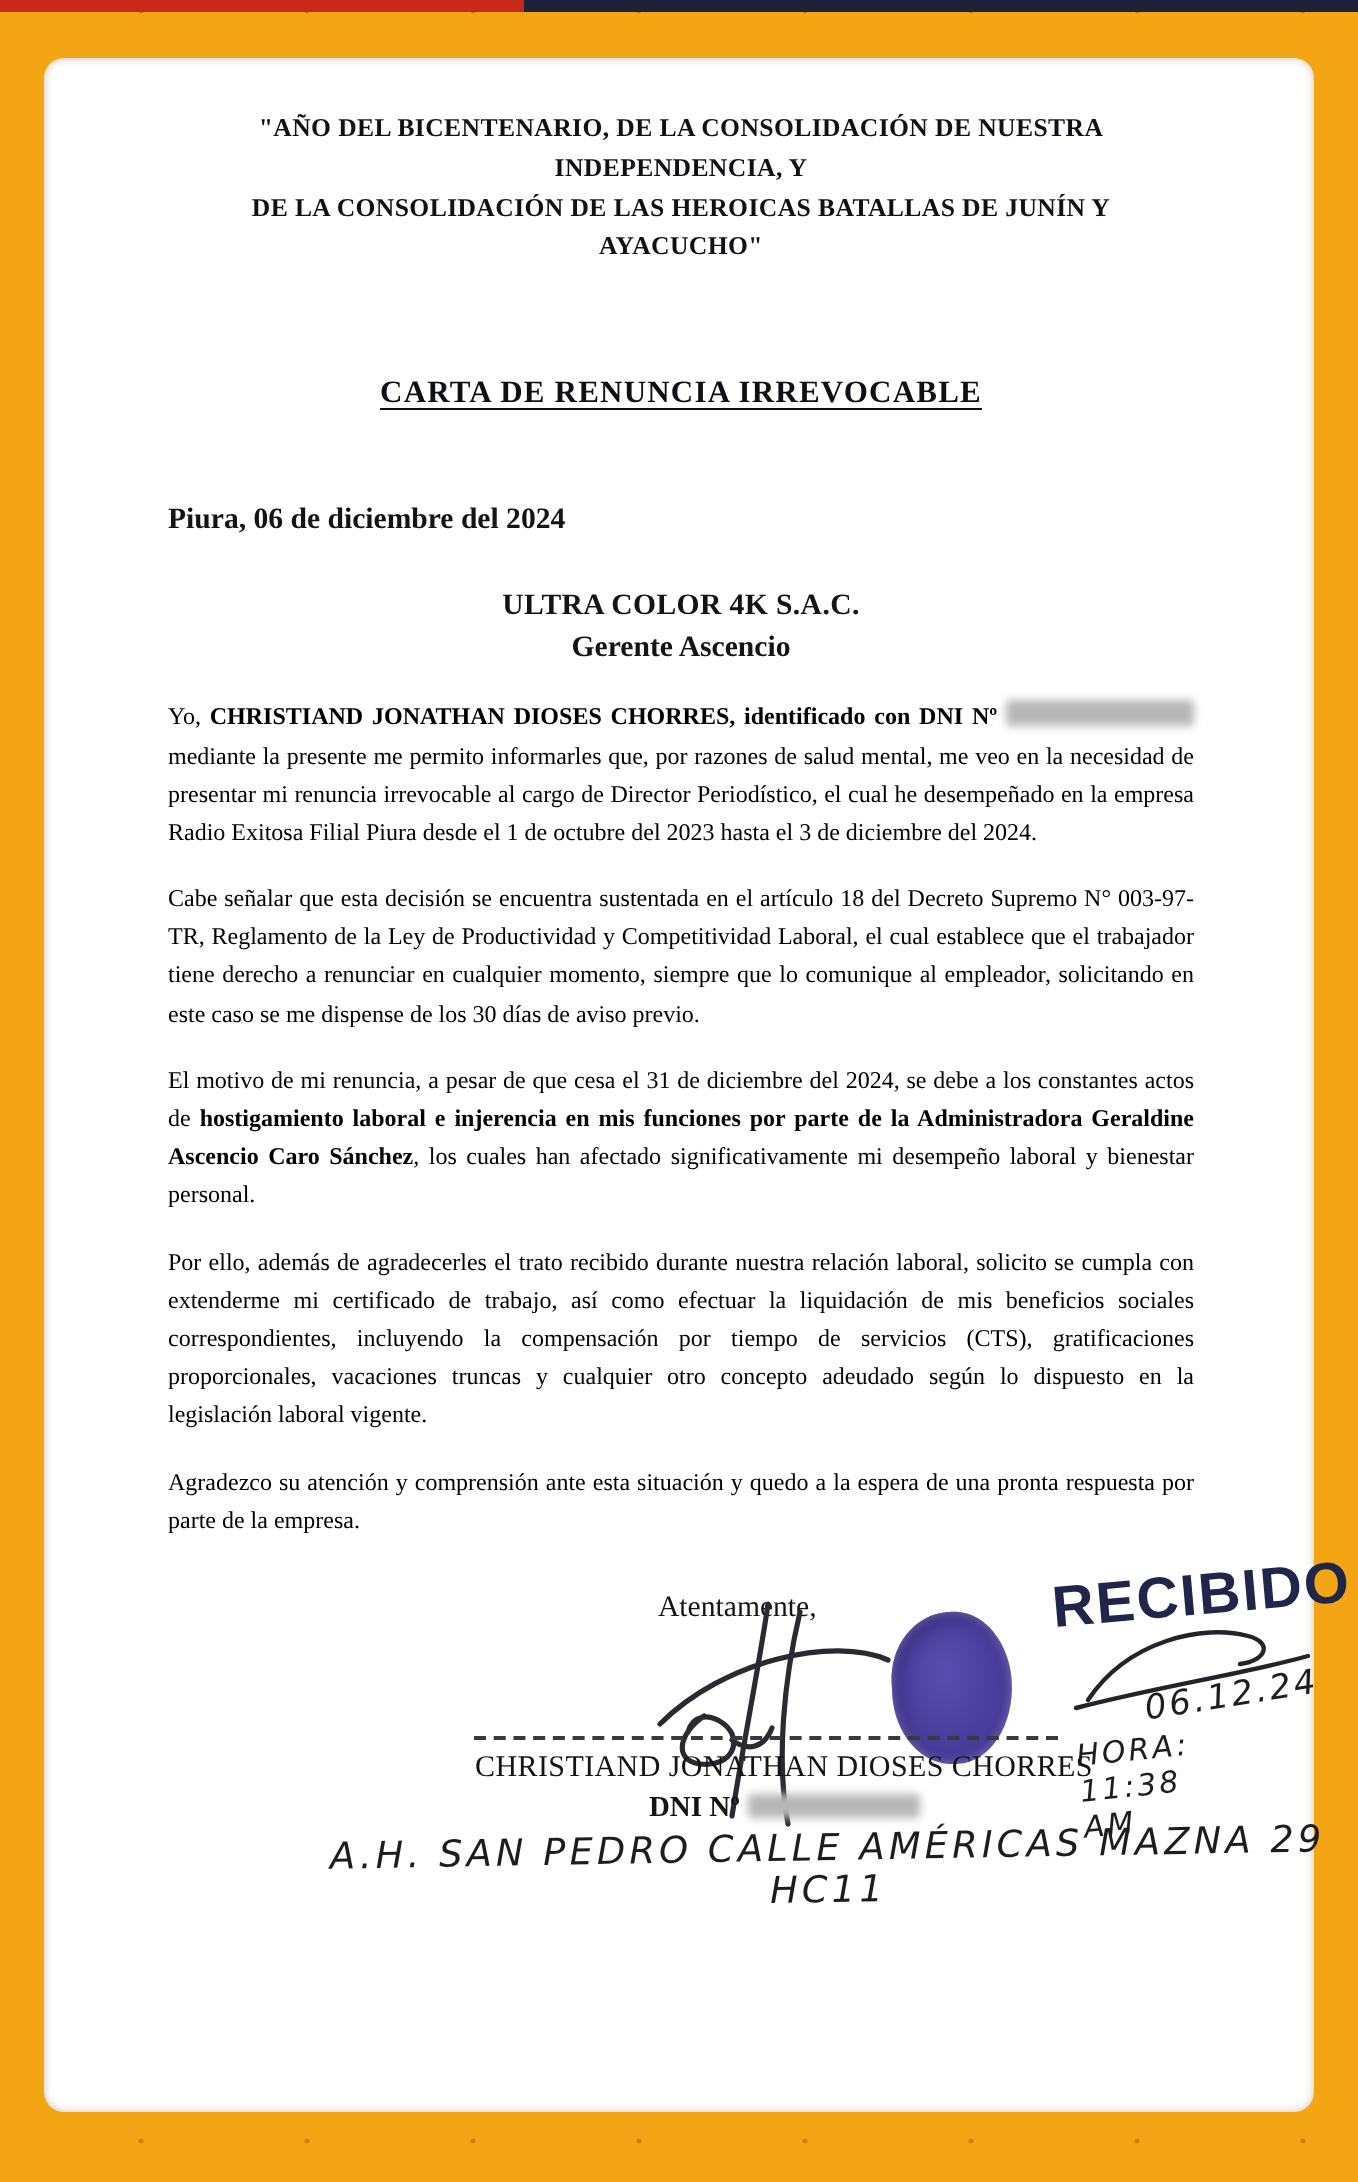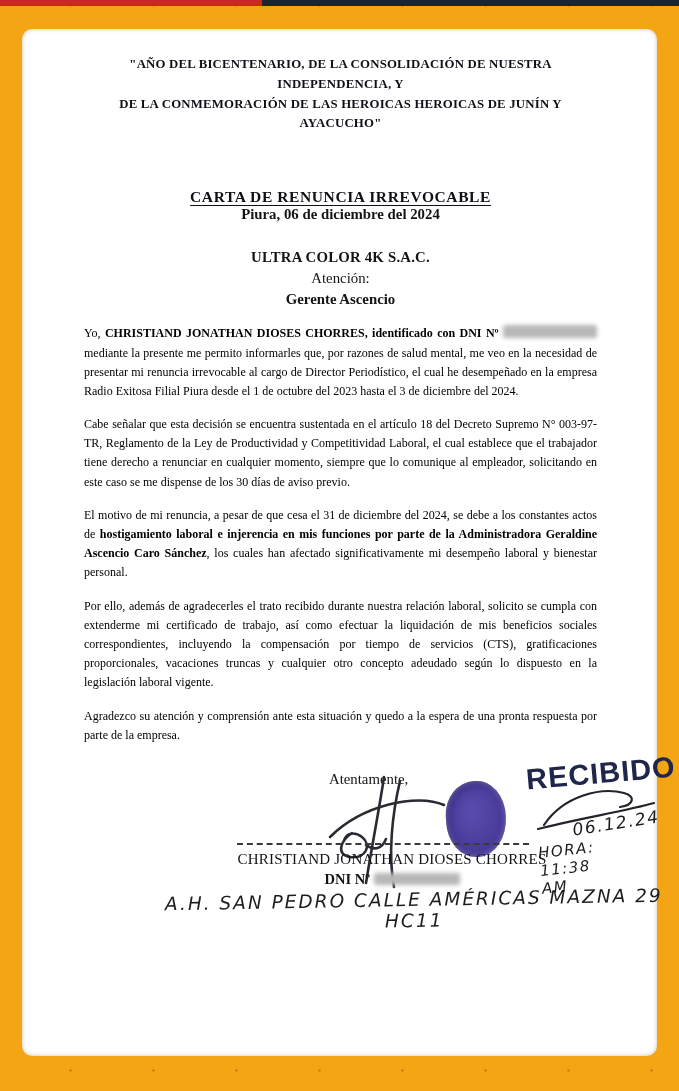--- a/index.html
+++ b/index.html
@@ -26,21 +26,21 @@
   .content{padding:26px 60px 0 62px;}
   .motto{
     text-align:center;font-weight:bold;font-size:12.8px;line-height:1.55;
     letter-spacing:.2px;color:#101018;
   }
   .title{
     text-align:center;font-weight:bold;font-size:15.5px;margin-top:54px;
     letter-spacing:.6px;text-decoration:underline;text-underline-offset:3px;
     color:#0f0f16;
   }
-  .dateline{text-align:center;font-weight:bold;font-size:14.8px;}
+  .dateline{text-align:left;font-weight:bold;font-size:14.8px;margin-top:46px;}
   .addr{margin-top:24px;font-size:14.8px;line-height:1.42;text-align:center;}
   .addr .company{font-weight:bold;letter-spacing:.2px;}
   .addr .bold{font-weight:bold;}
   .salutation{margin-top:17px;font-size:14.8px;}
   p.body-par{
     margin:14px 0 0 0;font-size:12px;line-height:1.6;
     text-align:justify;color:#000000;
   }
   p.body-par .b{font-weight:bold;}
   .redact{
@@ -92,30 +92,29 @@
 <body>
 
 <div class="strip strip-red"></div>
 <div class="strip strip-navy"></div>
 
 <div class="paper">
   <div class="content">
 
     <div class="motto">
       <div>"AÑO DEL BICENTENARIO, DE LA CONSOLIDACIÓN DE NUESTRA INDEPENDENCIA, Y</div>
-      <div>DE LA CONMEMORACIÓN DE LAS HEROICAS HEROICAS DE JUNÍN Y AYACUCHO"</div>
+      <div>DE LA CONSOLIDACIÓN DE LAS HEROICAS BATALLAS DE JUNÍN Y AYACUCHO"</div>
     </div>
 
     <div class="title">CARTA DE RENUNCIA IRREVOCABLE</div>
 
     <div class="dateline">Piura, 06 de diciembre del 2024</div>
 
     <div class="addr">
       <div class="company">ULTRA COLOR 4K S.A.C.</div>
-      <div>Atención:</div>
       <div class="bold">Gerente Ascencio</div>
     </div>
 
 
     <p class="body-par"><span>Yo, </span><span class="b">CHRISTIAND JONATHAN DIOSES CHORRES, identificado con DNI Nº</span> <span class="redact"></span><span> mediante la presente me permito informarles que, por razones de salud mental, me veo en la necesidad de presentar mi renuncia irrevocable al cargo de Director Periodístico, el cual he desempeñado en la empresa Radio Exitosa Filial Piura desde el 1 de octubre del 2023 hasta el 3 de diciembre del 2024.</span></p>
 
     <p class="body-par">Cabe señalar que esta decisión se encuentra sustentada en el artículo 18 del Decreto Supremo N° 003-97-TR, Reglamento de la Ley de Productividad y Competitividad Laboral, el cual establece que el trabajador tiene derecho a renunciar en cualquier momento, siempre que lo comunique al empleador, solicitando en este caso se me dispense de los 30 días de aviso previo.</p>
 
     <p class="body-par"><span>El motivo de mi renuncia, a pesar de que cesa el 31 de diciembre del 2024, se debe a los constantes actos de </span><span class="b">hostigamiento laboral e injerencia en mis funciones por parte de la Administradora Geraldine Ascencio Caro Sánchez</span><span>, los cuales han afectado significativamente mi desempeño laboral y bienestar personal.</span></p>
 

